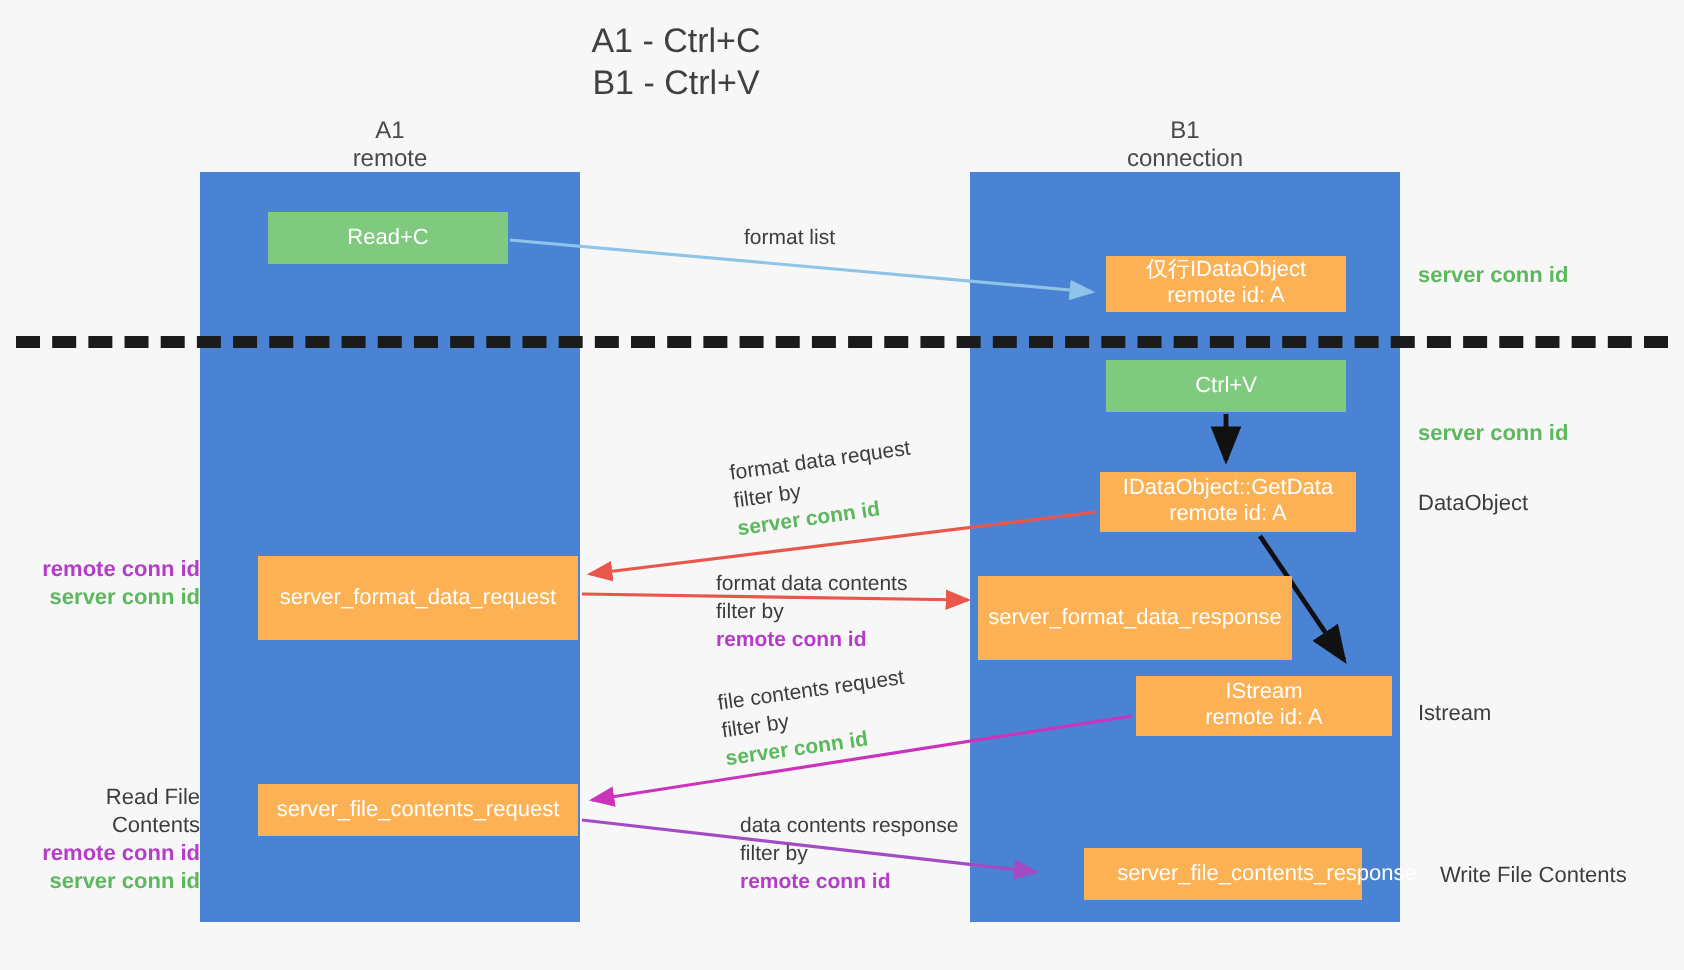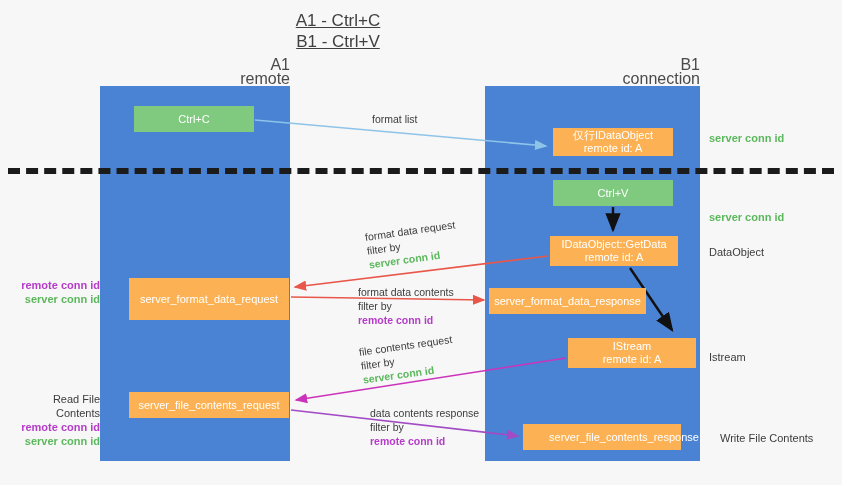--- a/index.html
+++ b/index.html
@@ -25,27 +25,26 @@
   .abs { position: absolute; }
 
   
   #title-block {
     left: 0; top: 10px;
     width: 676px;
     text-align: center;
     font-size: 17px;
     line-height: 21px;
     color: #404040;
-    text-decoration: underline;
   }
 
   
   .lane-header {
-    text-align: right;
-    font-size: 16px;
+    text-align: center;
+    font-size: 12px;
     line-height: 14px;
     color: #4a4a4a;
   }
   #lane-header-a1 { left: 100px; top: 58px; width: 190px; }
   #lane-header-b1 { left: 485px; top: 58px; width: 215px; }
   .lane-header .lane-title { display: block; }
   .lane-header .lane-sub { display: block; }
 
   
   .lane {
@@ -70,23 +69,23 @@
   .node.green { background: #7fca7f; }
   .node.orange { background: #fcb254; }
   .node .l2 { display: block; }
 
   #node-ctrl-c { left: 134px; top: 106px; width: 120px; height: 26px; }
   #node-idataobject { left: 553px; top: 128px; width: 120px; height: 28px; }
   #node-ctrl-v { left: 553px; top: 180px; width: 120px; height: 26px; text-align: right; }
   #node-getdata { left: 550px; top: 236px; width: 128px; height: 30px; }
   #node-istream { left: 568px; top: 338px; width: 128px; height: 30px; }
   #node-srv-fmt-req { left: 129px; top: 278px; width: 160px; height: 42px; }
-  #node-srv-fmt-resp { left: 489px; top: 288px; width: 157px; height: 26px; }
+  #node-srv-fmt-resp { left: 489px; top: 288px; width: 157px; height: 42px; }
   #node-srv-file-req { left: 129px; top: 392px; width: 160px; height: 26px; }
-  #node-srv-file-resp { left: 523px; top: 424px; width: 158px; height: 26px; padding-left: 48px; }
+  #node-srv-file-resp { left: 542px; top: 424px; width: 139px; height: 26px; padding-left: 48px; }
 
   
   .side-note {
     font-size: 11px;
     line-height: 14px;
   }
   .side-note.plain { color: #3c3c3c; }
   .green-txt { color: #5cb85c; font-weight: bold; }
   .purple-txt { color: #b43cc8; font-weight: bold; }
 
@@ -189,21 +188,21 @@
     <path d="M291,297 L484,300" stroke="#e8574a" stroke-width="1.6" fill="none" marker-end="url(#ah-red)"></path>
 
     <path d="M630,268 L672,330" stroke="#111111" stroke-width="2.4" fill="none" marker-end="url(#ah-black)"></path>
 
     <path d="M566,358 L296,400" stroke="#cc33bb" stroke-width="1.6" fill="none" marker-end="url(#ah-magenta)"></path>
 
     <path d="M291,410 L518,436" stroke="#a24bc4" stroke-width="1.6" fill="none" marker-end="url(#ah-purple)"></path>
   </svg>
 
   <div id="node-ctrl-c" class="abs node green">
-    <span>Ctrl+C</span>
+    <span>Read+C</span>
   </div>
 
   <div id="node-idataobject" class="abs node orange">
     <span>仅行IDataObject</span>
     <span class="l2">remote id: A</span>
   </div>
 
   <div id="node-ctrl-v" class="abs node green">
     <span>Ctrl+V</span>
   </div>

